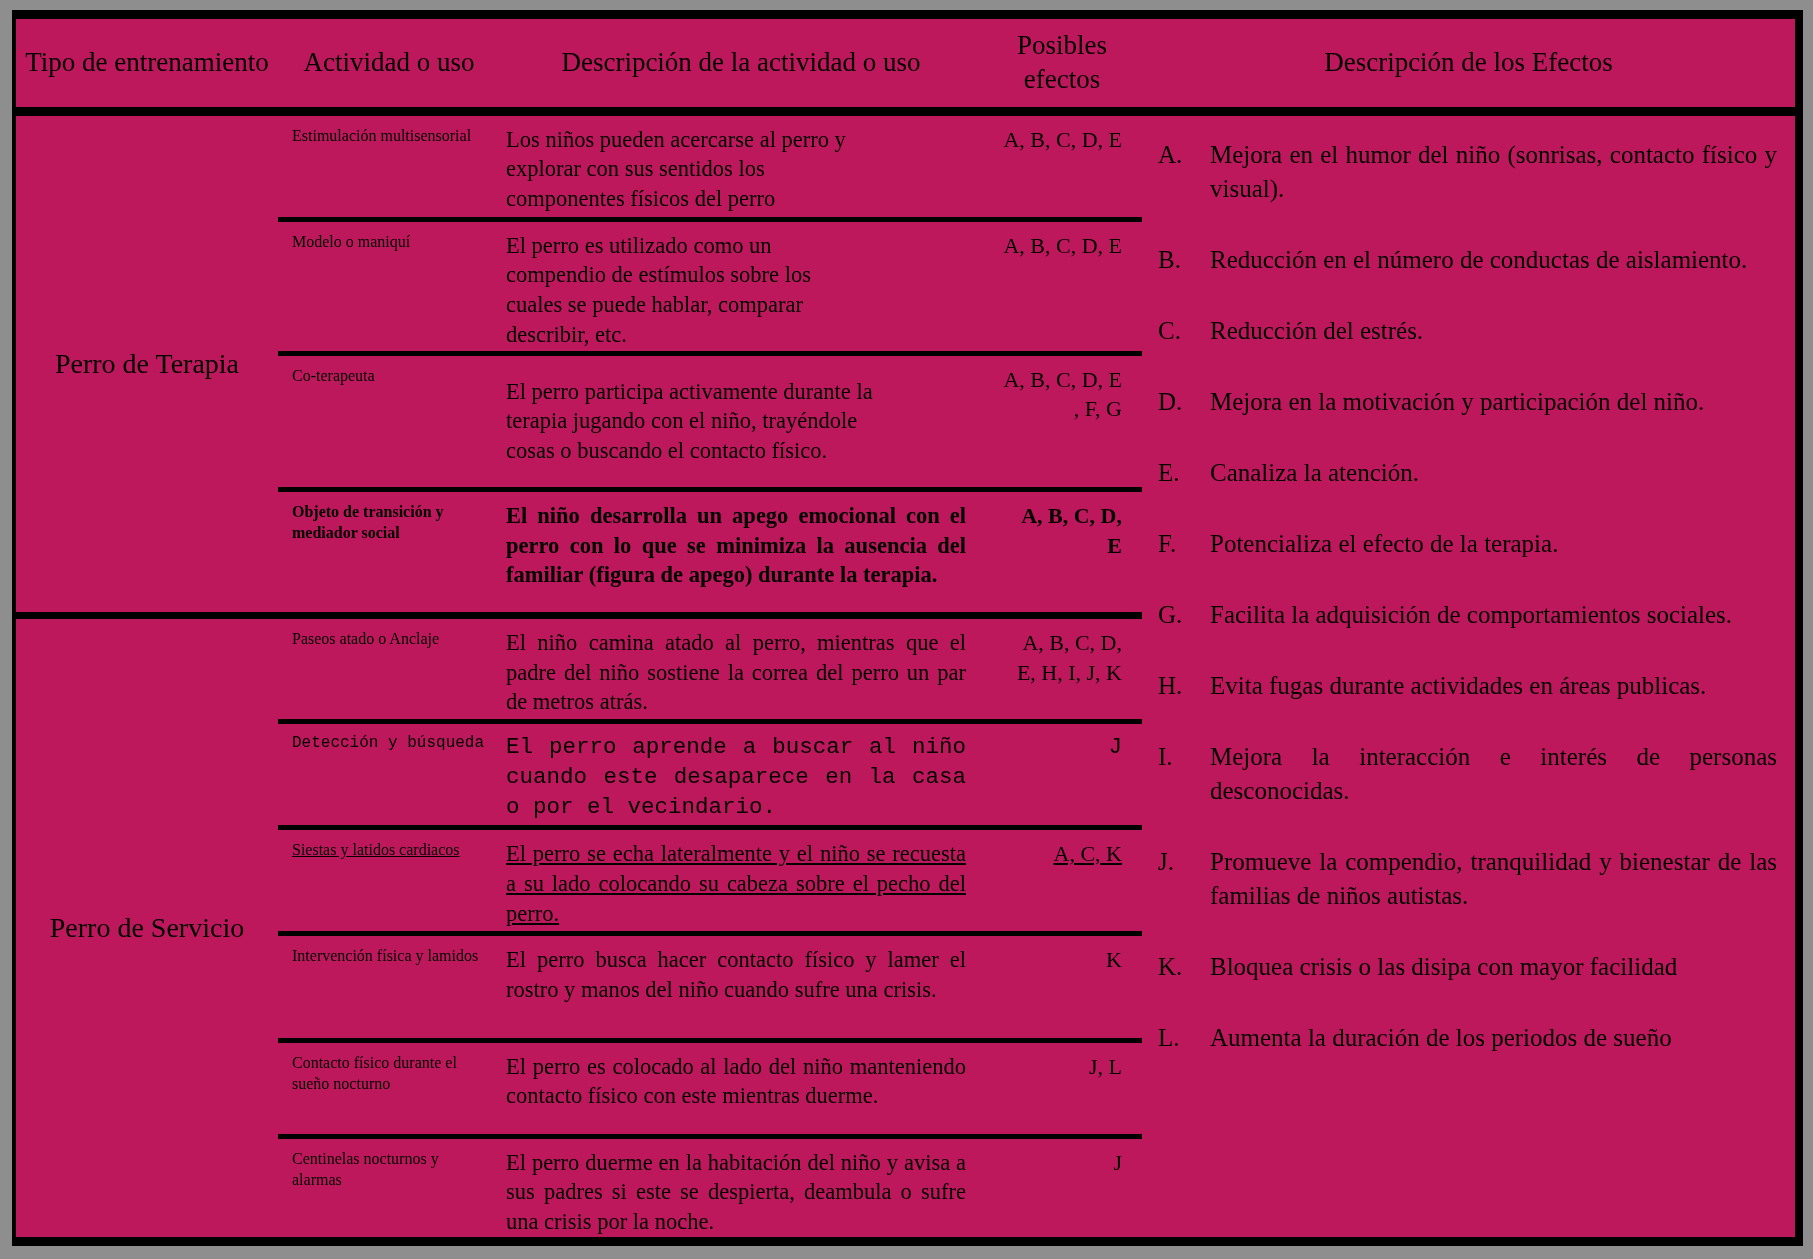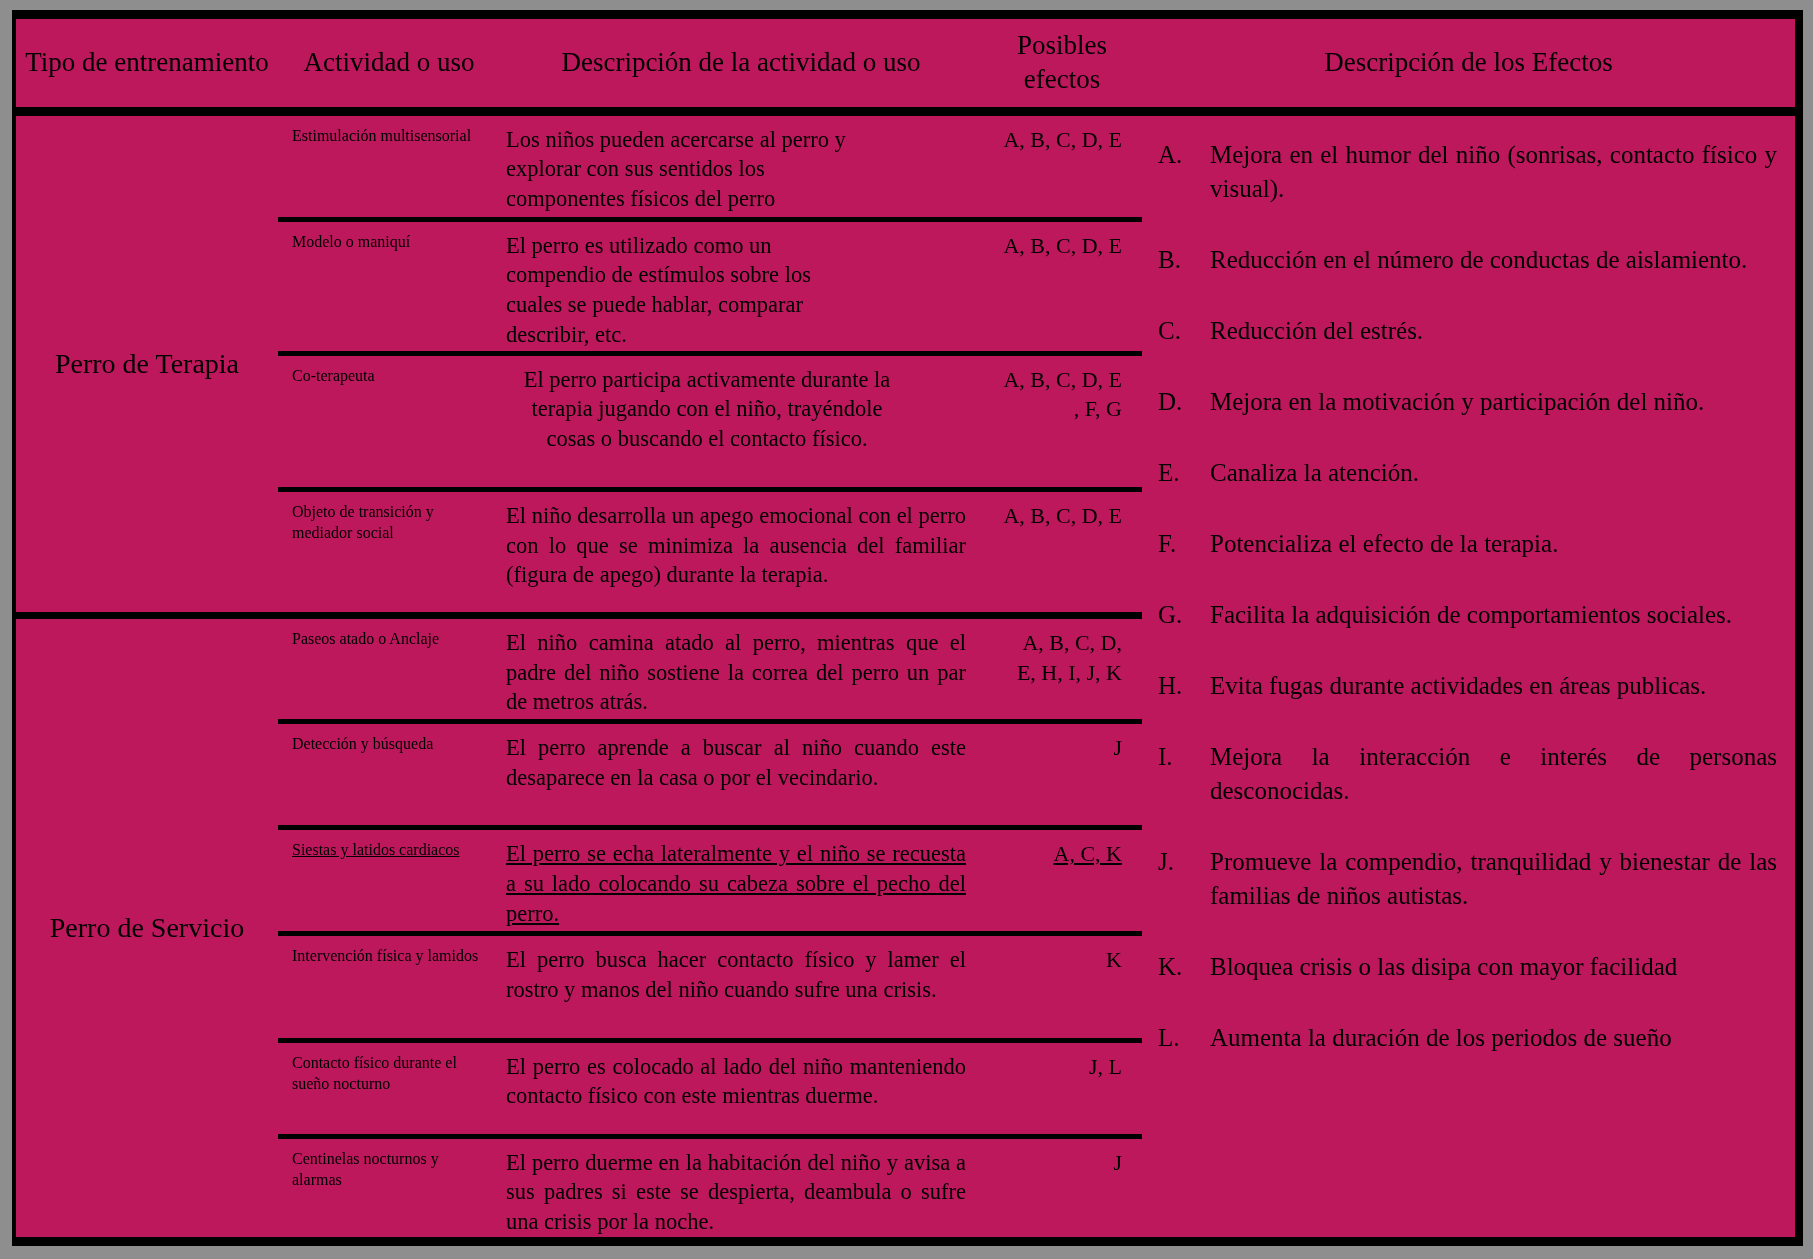--- a/index.html
+++ b/index.html
@@ -73,21 +73,22 @@
   td.desc-cell .desc-text {
     display: block;
     text-align: justify;
   }
   td.desc-cell .desc-text.narrow {
     max-width: 352px;
     text-align: left;
   }
   td.desc-cell .desc-text.narrow2 {
     max-width: 402px;
-    text-align: center;
+    text-align: left;
+    margin-top: 12px;
   }
   td.effects-cell {
     text-align: right;
     font-size: 22px;
     line-height: 1.35;
     padding: 9px 20px 0 20px;
   }
   td.sep { border-bottom: 5px solid #000; }
   td.section-start { border-top: 7px solid #000; }
   td.legend-cell {
@@ -197,36 +198,36 @@
           </td>
           <td class="effects-cell sep">A, B, C, D, E</td>
         </tr>
         <tr style="height: 136px; padding-left: 32px;">
           <td class="activity-cell sep">Co-terapeuta</td>
           <td class="desc-cell sep">
             <span class="desc-text narrow2">El perro participa activamente durante la terapia jugando con el niño, trayéndole cosas o buscando el contacto físico.</span>
           </td>
           <td class="effects-cell sep">A, B, C, D, E , F, G</td>
         </tr>
-        <tr style="height: 126px;">
+        <tr style="height: 126px; font-weight: bold;">
           <td class="activity-cell">Objeto de transición y mediador social</td>
           <td class="desc-cell">
             <span class="desc-text">El niño desarrolla un apego emocional con el perro con lo que se minimiza la ausencia del familiar (figura de apego) durante la terapia.</span>
           </td>
           <td class="effects-cell">A, B, C, D, E</td>
         </tr>
         <tr style="height: 106px;">
           <td class="type-cell section-start" rowspan="6">Perro de Servicio</td>
           <td class="activity-cell sep section-start">Paseos atado o Anclaje</td>
           <td class="desc-cell sep section-start">
             <span class="desc-text">El niño camina atado al perro, mientras que el padre del niño sostiene la correa del perro un par de metros atrás.</span>
           </td>
           <td class="effects-cell sep section-start">A, B, C, D, E, H, I, J, K</td>
         </tr>
-        <tr style="height: 106px;">
+        <tr style="height: 106px; font-family: Liberation Mono, monospace;">
           <td class="activity-cell sep">Detección y búsqueda</td>
           <td class="desc-cell sep">
             <span class="desc-text">El perro aprende a buscar al niño cuando este desaparece en la casa o por el vecindario.</span>
           </td>
           <td class="effects-cell sep">J</td>
         </tr>
         <tr style="height: 106px; text-decoration: underline;">
           <td class="activity-cell sep">Siestas y latidos cardiacos</td>
           <td class="desc-cell sep">
             <span class="desc-text">El perro se echa lateralmente y el niño se recuesta a su lado colocando su cabeza sobre el pecho del perro.</span>

